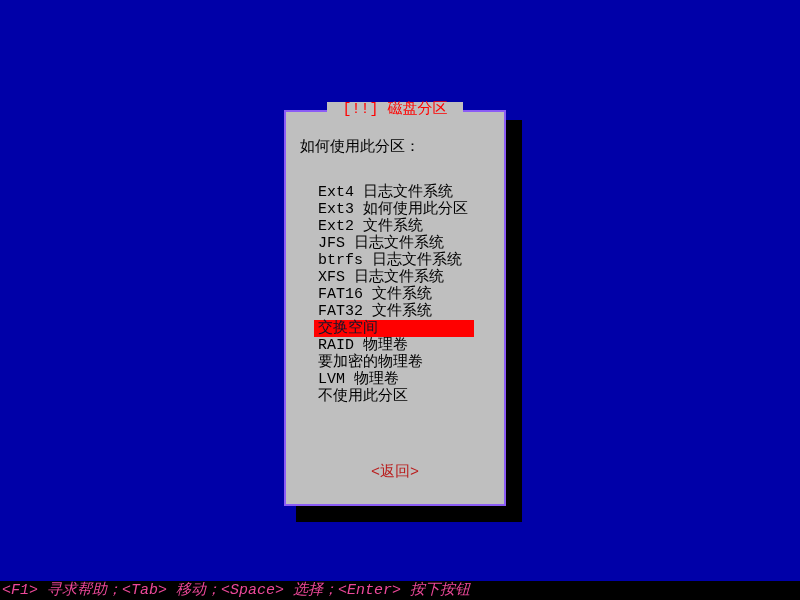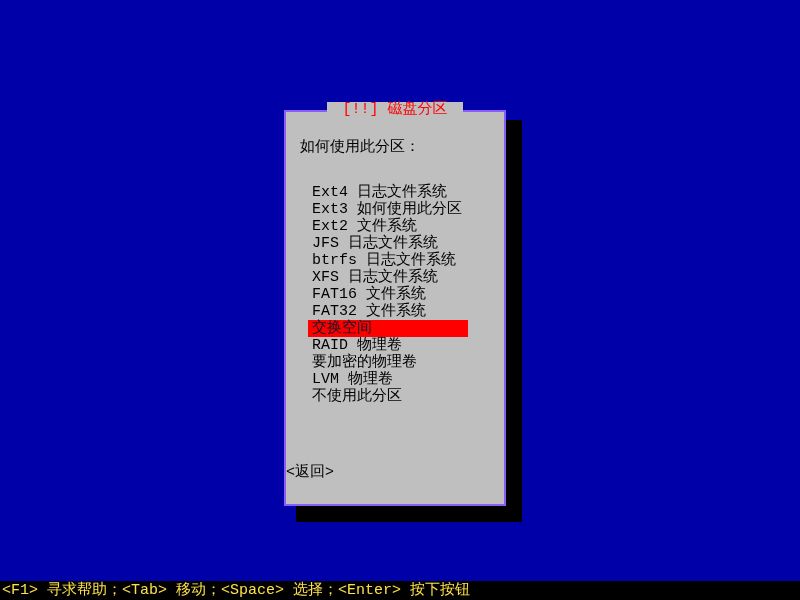--- a/index.html
+++ b/index.html
@@ -55,58 +55,59 @@
   .prompt {
     position: absolute;
     top: 28px;
     left: 14px;
     color: #000000;
     white-space: pre;
   }
   .menu {
     position: absolute;
     top: 72px;
-    left: 22px;
+    left: 28px;
     width: 178px;
   }
   .menu-item {
     color: #000000;
     height: 17px;
     line-height: 17px;
     padding-left: 4px;
     white-space: nowrap;
     cursor: pointer;
   }
   .menu-item.selected {
     background: #ff0000;
     color: #0f172a;
     width: 156px;
   }
   .back {
     position: absolute;
     left: 0;
     width: 100%;
-    text-align: left;
-    color: #000000;
+    text-align: center;
+    color: #b91c1c;
     bottom: 24px;
     cursor: pointer;
   }
   .hintbar {
     position: absolute;
     left: 0;
     bottom: 0;
     width: 800px;
     height: 19px;
     background: #000000;
-    color: #fde047;
+    color: #ec4899;
     font-size: 15px;
     line-height: 19px;
     padding-left: 2px;
     box-sizing: border-box;
     white-space: pre;
+    font-style: italic;
   }
 </style>
 </head>
 <body>
 
 <div class="screen">
 
   <div class="shadow"></div>
 
   <div class="dialog">

